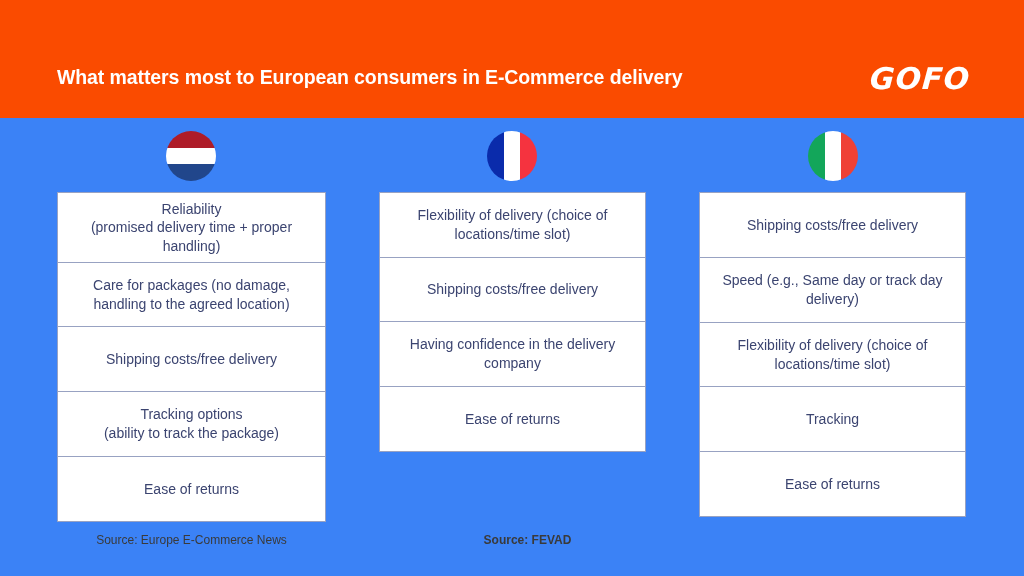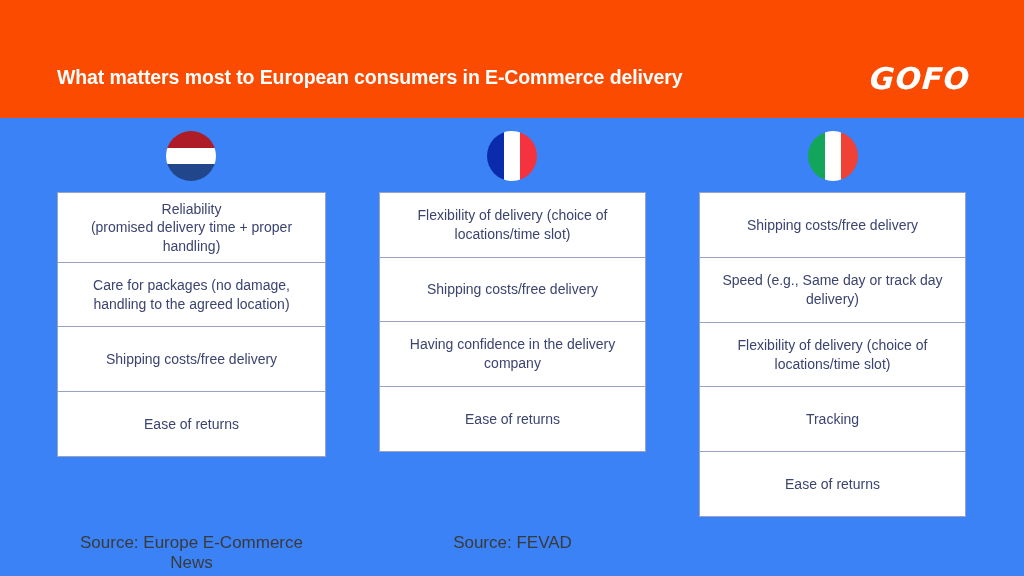--- a/index.html
+++ b/index.html
@@ -139,27 +139,27 @@
   .col-3 .cell.r0 { height: 65px; }
   .col-3 .cell.r1 { height: 65px; }
   .col-3 .cell.r2 { height: 64px; }
   .col-3 .cell.r3 { height: 65px; }
   .col-3 .cell.r4 { height: 64px; }
 
   
   .source {
     position: absolute;
     top: 533px;
-    font-size: 17px;
+    font-size: 12px;
     color: #3a3a3a;
     text-align: center;
     font-family: "Liberation Sans", sans-serif;
   }
   .source-1 { left: 57px;  width: 269px; }
-  .source-2 { left: 379px; width: 267px; }
+  .source-2 { left: 394px; width: 267px; font-weight: bold; }
   .source-3 { left: 699px; width: 267px; }
 </style>
 </head>
 <body>
 
 <div id="page" style="background: #3b82f6;">
 
   <div class="header" style="background: rgb(250, 75, 0);">
     <div class="header-title">What matters most to European consumers in E-Commerce delivery</div>
     <div class="logo">GOFO</div>
@@ -187,20 +187,23 @@
     <div class="table" style="border-color: rgb(152, 162, 194);">
       <div class="cell r0" style="border-bottom-color: rgb(152, 162, 194); color: rgb(59, 68, 112);">
         <span class="txt">Reliability<br>(promised delivery time + proper handling)</span>
       </div>
       <div class="cell r1" style="border-bottom-color: rgb(152, 162, 194); color: rgb(59, 68, 112);">
         <span class="txt">Care for packages (no damage, handling to the agreed location)</span>
       </div>
       <div class="cell r2" style="border-bottom-color: rgb(152, 162, 194); color: rgb(59, 68, 112);">
         <span class="txt">Shipping costs/free delivery</span>
       </div>
+      <div class="cell r3" style="border-bottom-color: rgb(152, 162, 194); color: rgb(59, 68, 112);">
+        <span class="txt">Tracking options<br>(ability to track the package)</span>
+      </div>
       <div class="cell r4" style="border-bottom-color: rgb(152, 162, 194); color: rgb(59, 68, 112);">
         <span class="txt">Ease of returns</span>
       </div>
     </div>
   </div>
 
   <div class="col col-2">
     <div class="table" style="border-color: rgb(152, 162, 194);">
       <div class="cell r1" style="border-bottom-color: rgb(152, 162, 194); color: rgb(59, 68, 112);">
         <span class="txt">Flexibility of delivery (choice of locations/time slot)</span>

